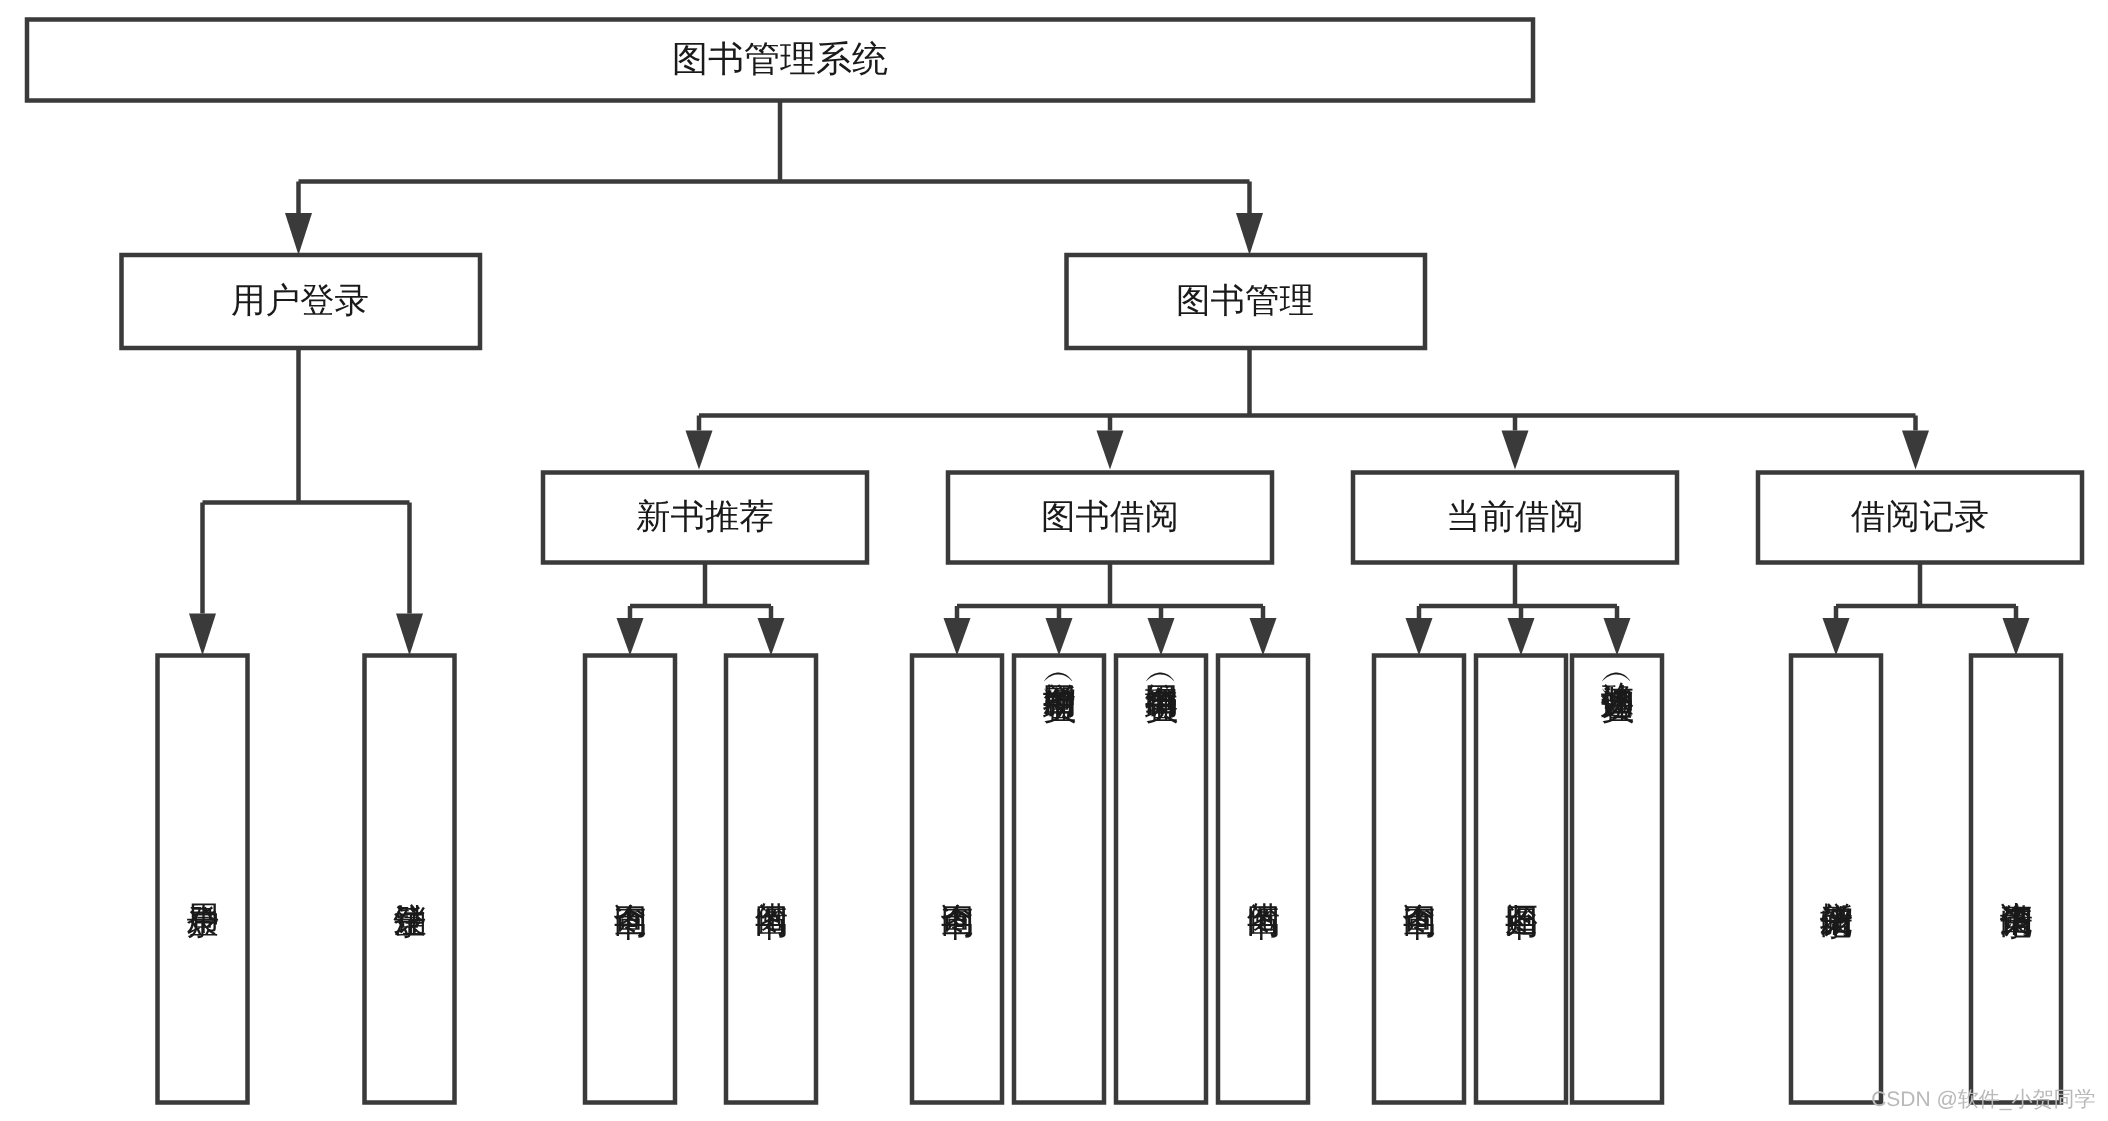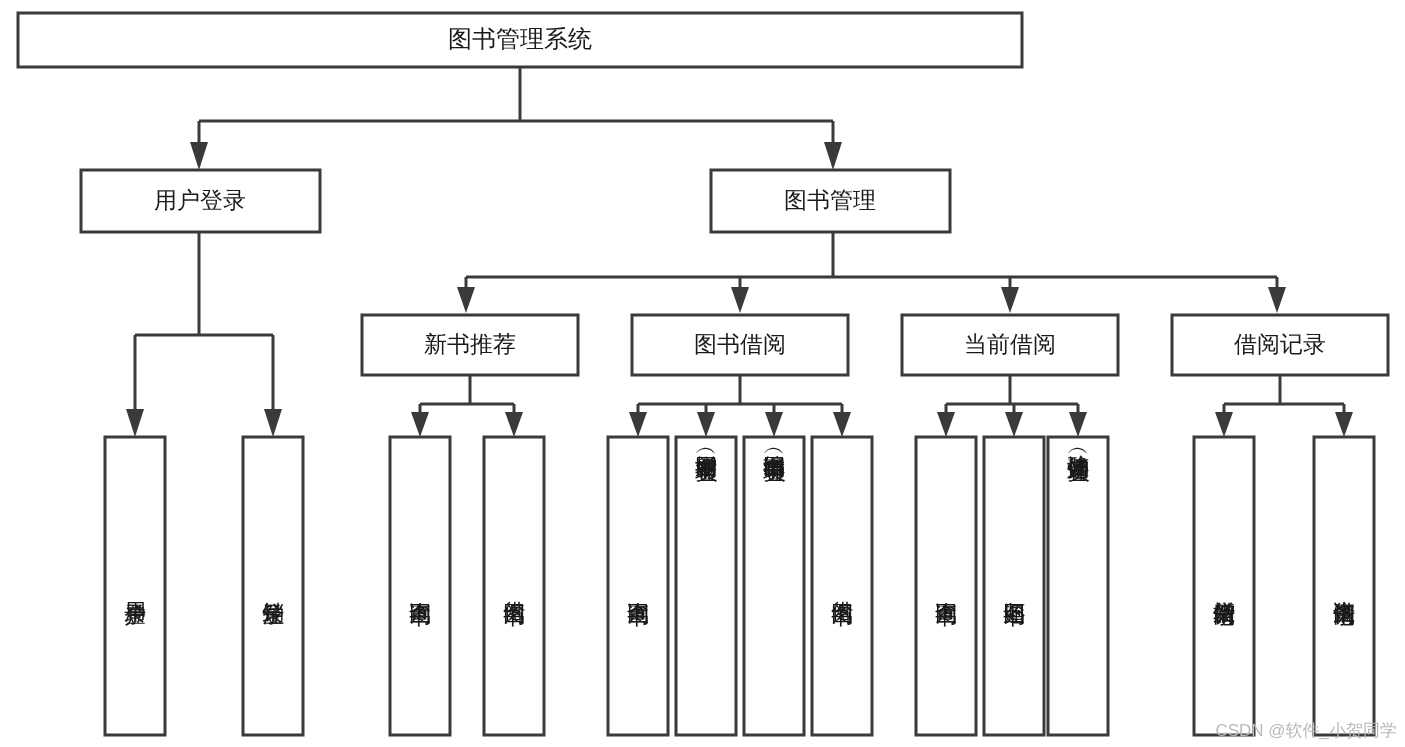--- a/index.html
+++ b/index.html
@@ -70,21 +70,21 @@
     line-height: 1.12;
     color: #1a1a1a;
     letter-spacing: 1px;
     white-space: nowrap;
   }
   .watermark {
     position: absolute;
     right: 8px;
     bottom: 5px;
     font-family: "Liberation Sans", "DejaVu Sans", sans-serif;
-    font-size: 17px;
+    font-size: 14px;
     color: #b9b9b9;
     white-space: nowrap;
   }
 </style>
 </head>
 <body>
 
 <div id="diagram-root">
 
   <svg class="flow" viewBox="0 0 1405 747">

